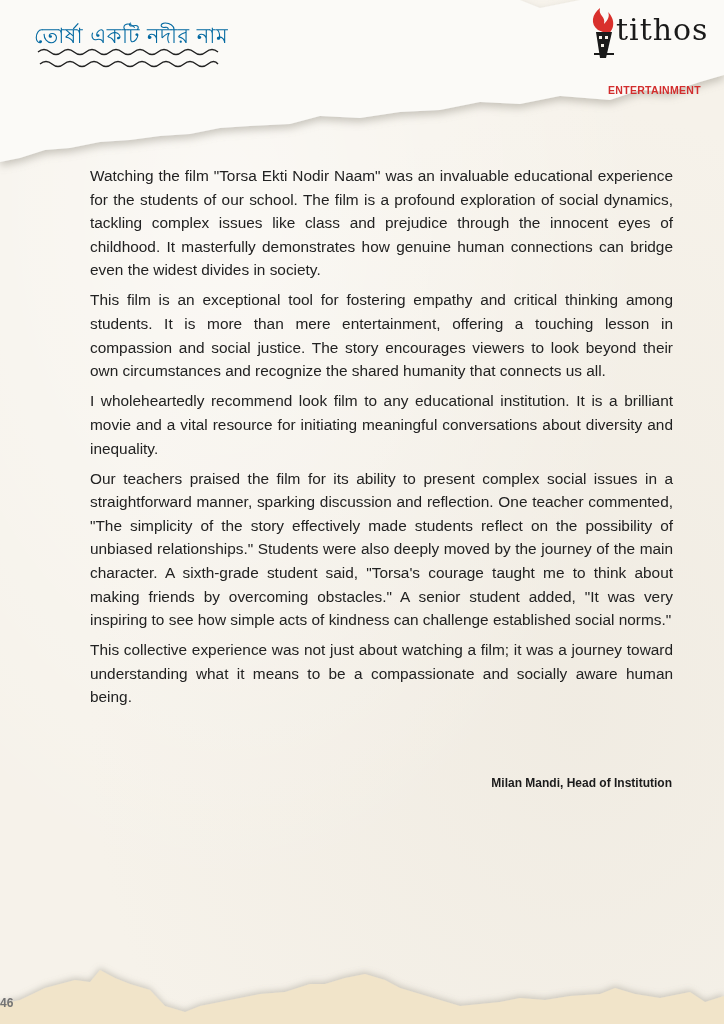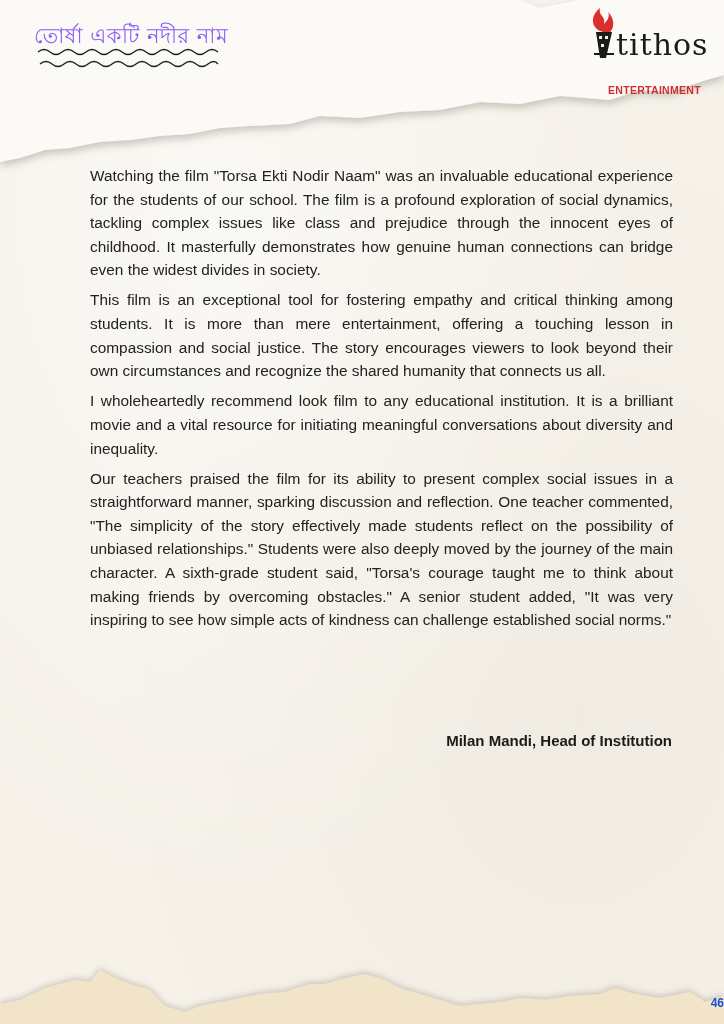--- a/index.html
+++ b/index.html
@@ -15,45 +15,45 @@
       radial-gradient(ellipse at 30% 20%, rgba(255,255,255,0.5), transparent 60%),
       radial-gradient(ellipse at 80% 70%, rgba(230,224,212,0.35), transparent 60%),
       #f6f2ea;
   }
   .top-paper {
     position:absolute; left:0; top:0; width:724px; height:175px;
   }
   .header-title {
     position:absolute; left:34px; top:20px;
     font-family:"DejaVu Sans", sans-serif;
-    font-size:21px; color:#8b5cf6; letter-spacing:0.5px;
+    font-size:21px; color:#0369a1; letter-spacing:0.5px;
   }
   .squiggle { position:absolute; left:36px; top:46px; }
   .logo { position:absolute; left:588px; top:8px; width:120px; height:60px; }
   .logo-word {
     position:absolute; left:28px; top:4px;
-    font-family:"DejaVu Serif", serif; font-size:30px; color:#1a1a1a; letter-spacing:1px;margin-top:15px;
+    font-family:"DejaVu Serif", serif; font-size:30px; color:#1a1a1a; letter-spacing:1px;
   }
   .logo-sub {
     position:absolute; left:20px; top:44px;
     font-family:"Liberation Sans", sans-serif; font-size:10.5px; font-weight:bold; color:#d22d2d; letter-spacing:0.3px;margin-top:32px;
   }
   .content {
     position:absolute; left:90px; top:164px; width:583px;
     font-size:15.4px; line-height:23.6px; text-align:justify; color:#222;
   }
   .content p { margin:0 0 6.5px 0; }
   .signature {
-    position:absolute; right:52px; top:732px;
-    font-size:15px; font-weight:bold; color:#1b1b1b;
+    position:absolute; right:52px; top:776px;
+    font-size:12px; font-weight:bold; color:#1b1b1b;
   }
   .bottom-strip { position:absolute; left:0; bottom:0; width:724px; height:80px; }
   .page-number {
-    position:absolute; left:0; width:724px; top:996px; text-align:right;
-    font-size:12px; font-weight:bold; color:#1d4ed8;
+    position:absolute; left:0; width:724px; top:996px; text-align:left;
+    font-size:12px; font-weight:bold; color:#737373;
   }
 </style>
 </head>
 <body>
 
 <div class="page-bg"></div>
 
 <svg class="top-paper" viewBox="0 0 724 175" preserveAspectRatio="none">
   <defs>
     <filter id="sh" x="-5%" y="-5%" width="110%" height="130%">
@@ -81,20 +81,21 @@
   </svg>
   <div class="logo-word">tithos</div>
   <div class="logo-sub">ENTERTAINMENT</div>
 </div>
 
 <div class="content">
   <p>Watching the film "Torsa Ekti Nodir Naam" was an invaluable educational experience for the students of our school. The film is a profound exploration of social dynamics, tackling complex issues like class and prejudice through the innocent eyes of childhood. It masterfully demonstrates how genuine human connections can bridge even the widest divides in society.</p>
   <p>This film is an exceptional tool for fostering empathy and critical thinking among students. It is more than mere entertainment, offering a touching lesson in compassion and social justice. The story encourages viewers to look beyond their own circumstances and recognize the shared humanity that connects us all.</p>
   <p>I wholeheartedly recommend look film to any educational institution. It is a brilliant movie and a vital resource for initiating meaningful conversations about diversity and inequality.</p>
   <p>Our teachers praised the film for its ability to present complex social issues in a straightforward manner, sparking discussion and reflection. One teacher commented, "The simplicity of the story effectively made students reflect on the possibility of unbiased relationships." Students were also deeply moved by the journey of the main character. A sixth-grade student said, "Torsa's courage taught me to think about making friends by overcoming obstacles." A senior student added, "It was very inspiring to see how simple acts of kindness can challenge established social norms."</p>
+  <p>This collective experience was not just about watching a film; it was a journey toward understanding what it means to be a compassionate and socially aware human being.</p>
 </div>
 
 <div class="signature">Milan Mandi, Head of Institution</div>
 
 <svg class="bottom-strip" viewBox="0 0 724 80" preserveAspectRatio="none">
   <defs>
     <filter id="sh2" x="-5%" y="-30%" width="110%" height="160%">
       <feDropShadow dx="0" dy="-2" stdDeviation="3" flood-color="#8a8478" flood-opacity="0.4"></feDropShadow>
     </filter>
   </defs>

